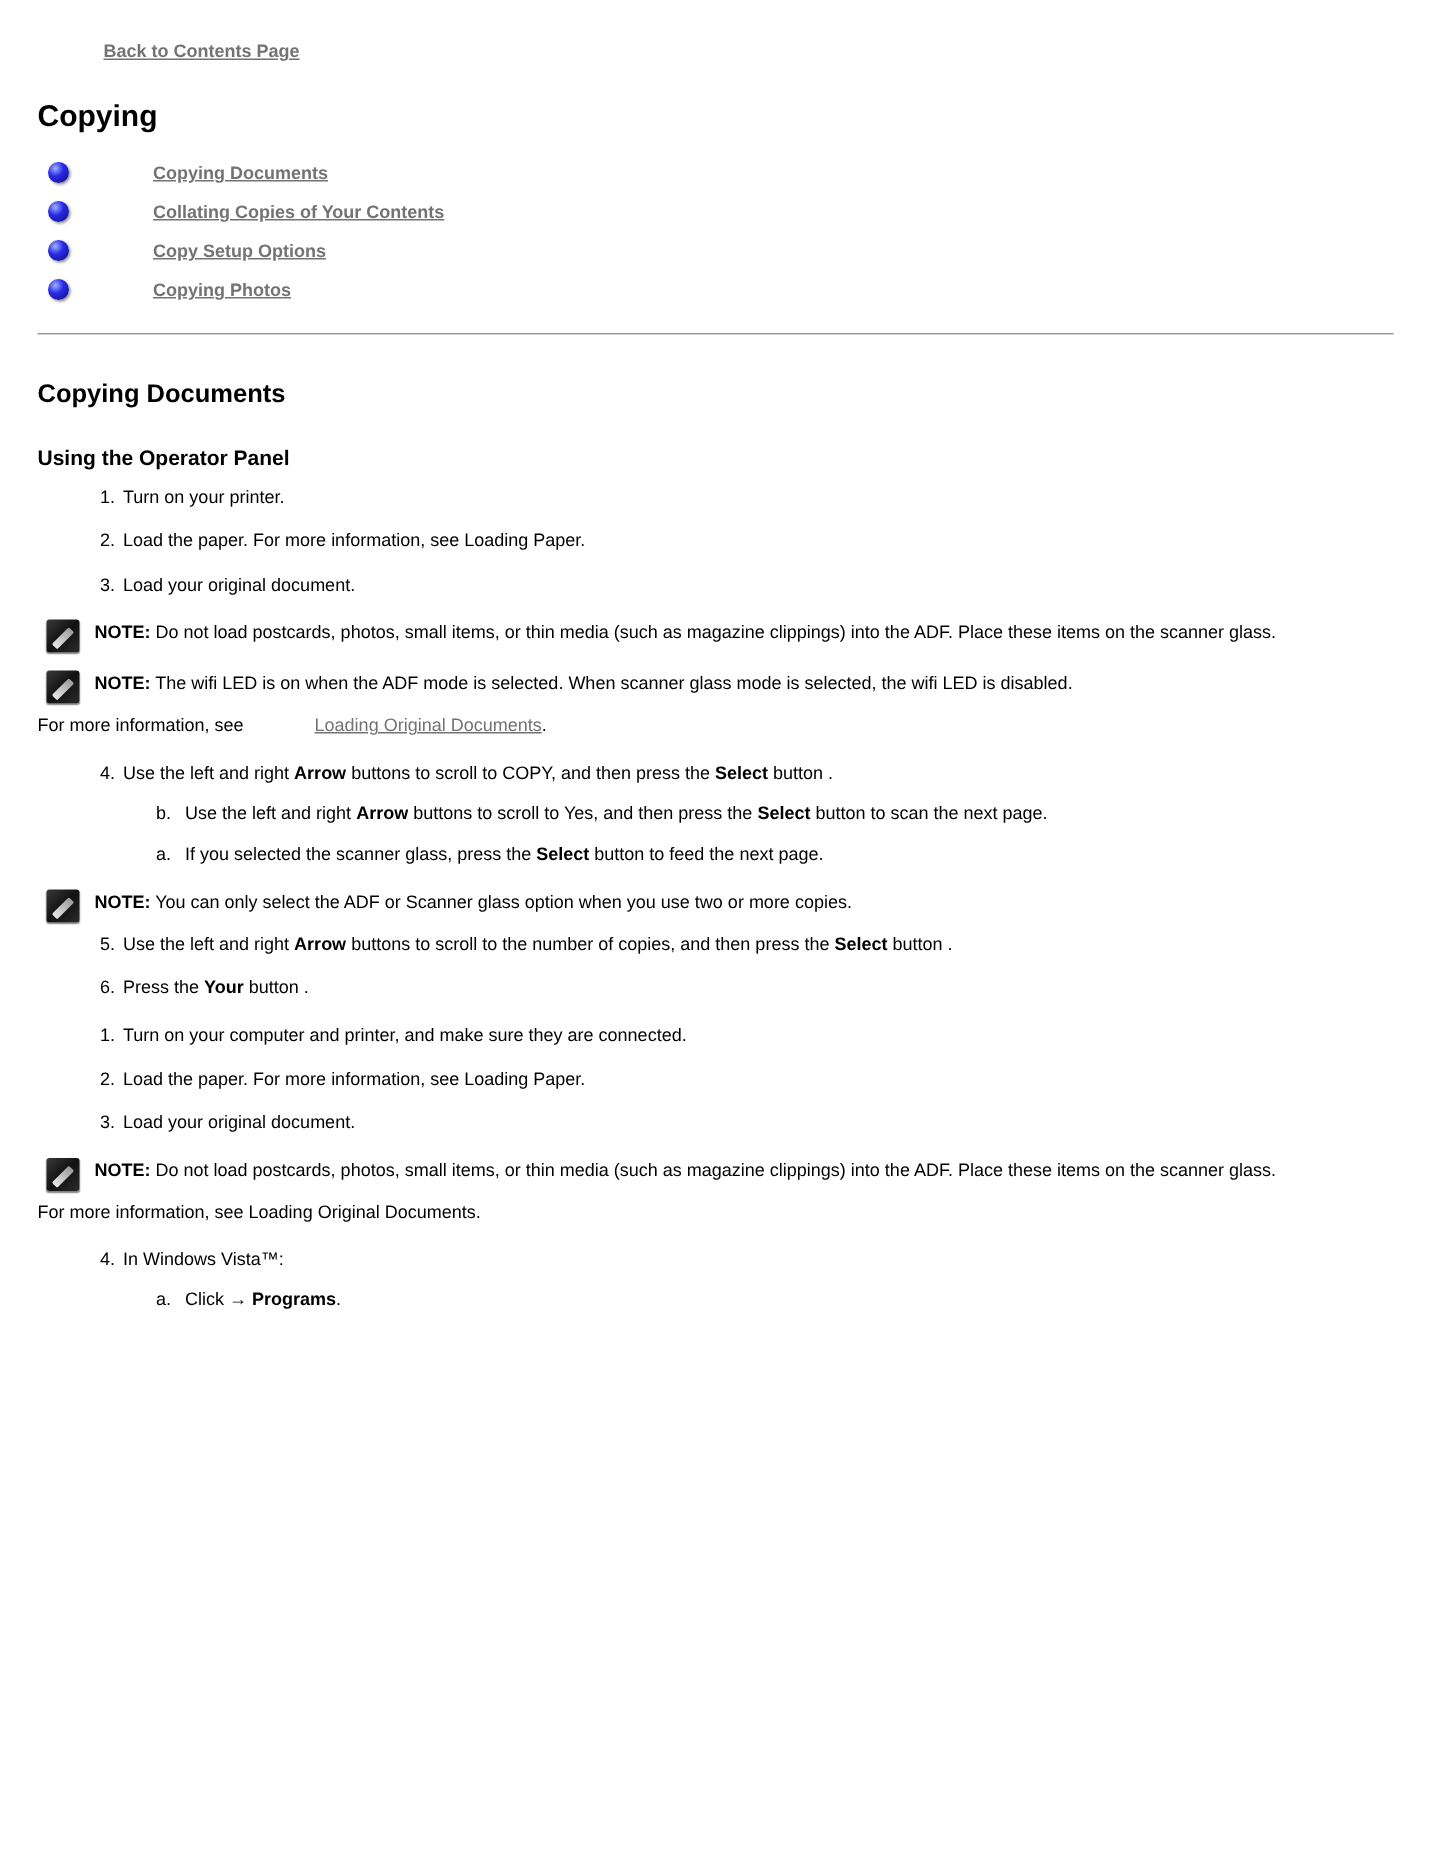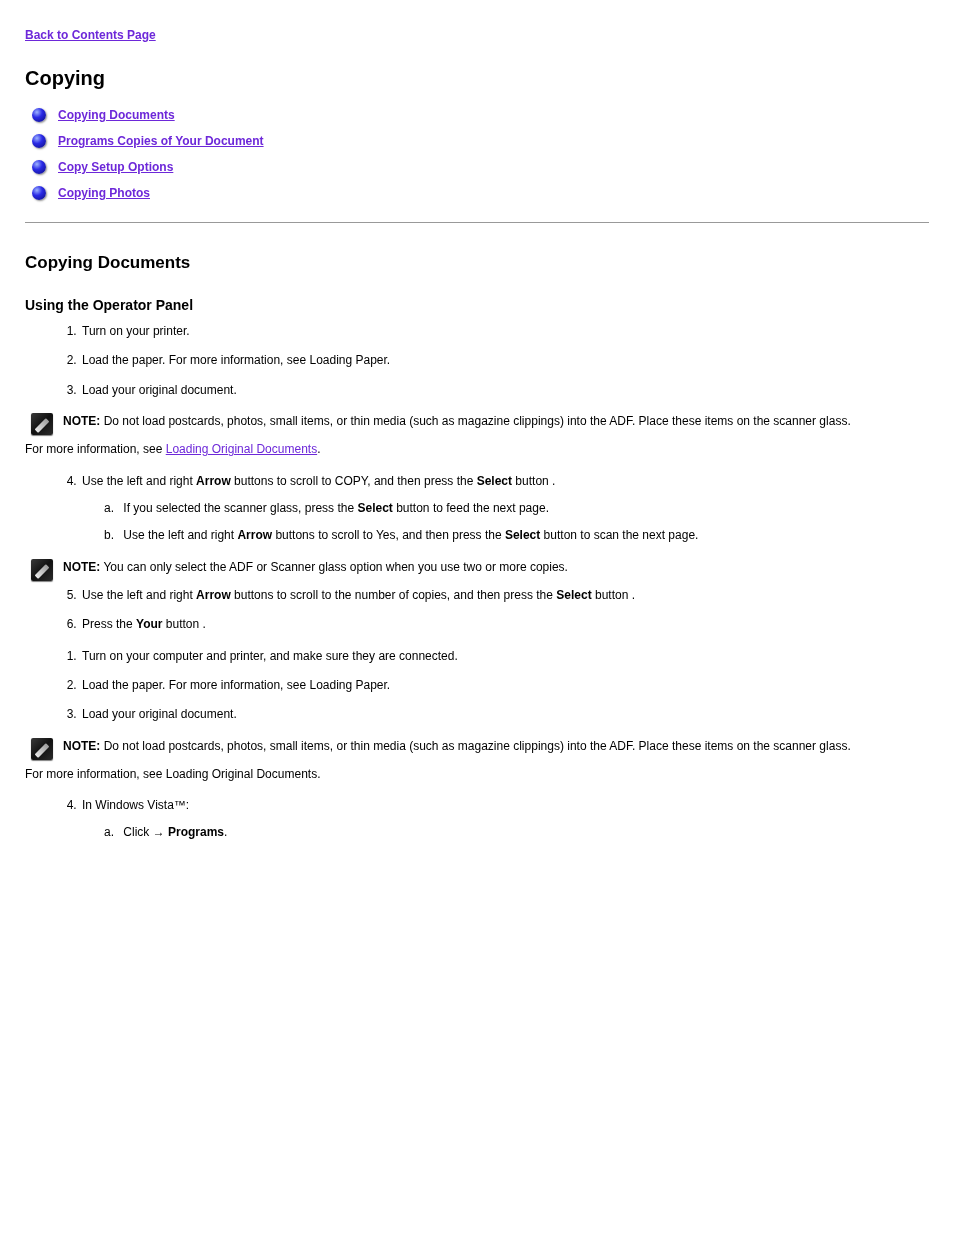--- a/index.html
+++ b/index.html
@@ -8,23 +8,24 @@
     background: #fff;
     font-family: Arial, Helvetica, sans-serif;
     color: #000;
     width: 954px;
   }
   .page {
     padding: 25px 25px 40px 25px;
     box-sizing: border-box;
   }
   a.link {
-    color: #6d28d9;
+    color: #737373;
     text-decoration: underline;
     cursor: pointer;
+    margin-left: 44px;
   }
   .back-link {
     font-size: 12px;
     font-weight: bold;
   }
   h1.page-title {
     font-size: 20px;
     font-weight: bold;
     margin: 24px 0 18px 0;
   }
@@ -154,21 +155,21 @@
 
 <h1 class="page-title">Copying</h1>
 
 <ul class="bullet-list">
   <li>
     <span class="bullet-icon"></span>
     <a class="link">Copying Documents</a>
   </li>
   <li>
     <span class="bullet-icon"></span>
-    <a class="link">Programs Copies of Your Document</a>
+    <a class="link">Collating Copies of Your Contents</a>
   </li>
   <li>
     <span class="bullet-icon"></span>
     <a class="link">Copy Setup Options</a>
   </li>
   <li>
     <span class="bullet-icon"></span>
     <a class="link">Copying Photos</a>
   </li>
 </ul>
@@ -185,36 +186,42 @@
   <li>Load your original document.</li>
 </ol>
 
 <div class="note-row">
   <span class="note-icon"></span>
   <span class="note-text">
     <span class="note-label">NOTE:</span><span> Do not load postcards, photos, small items, or thin media (such as magazine clippings) into the ADF. Place these items on the scanner glass.</span>
   </span>
 </div>
 
+<div class="note-row">
+  <span class="note-icon"></span>
+  <span class="note-text">
+    <span class="note-label">NOTE:</span><span> The wifi LED is on when the ADF mode is selected. When scanner glass mode is selected, the wifi LED is disabled.</span>
+  </span>
+</div>
 
 <p class="body indent-block">
   <span>For more information, see </span><a class="link">Loading Original Documents</a><span>.</span>
 </p>
 
 <ol class="steps" start="4">
   <li>
     <span>Use the left and right </span><span class="b">Arrow</span><span> buttons  to scroll to COPY, and then press the </span><span class="b">Select</span><span> button .</span>
     <div class="sublist">
       <div class="sub-item">
+        <span class="marker">b.</span>
+        <span>Use the left and right </span><span class="b">Arrow</span><span> buttons  to scroll to Yes, and then press the </span><span class="b">Select</span><span> button  to scan the next page.</span>
+      </div>
+      <div class="sub-item">
         <span class="marker">a.</span>
         <span>If you selected the scanner glass, press the </span><span class="b">Select</span><span> button  to feed the next page.</span>
-      </div>
-      <div class="sub-item">
-        <span class="marker">b.</span>
-        <span>Use the left and right </span><span class="b">Arrow</span><span> buttons  to scroll to Yes, and then press the </span><span class="b">Select</span><span> button  to scan the next page.</span>
       </div>
     </div>
   </li>
 </ol>
 
 <div class="note-row">
   <span class="note-icon"></span>
   <span class="note-text">
     <span class="note-label">NOTE:</span><span> You can only select the ADF or Scanner glass option when you use two or more copies.</span>
   </span>

